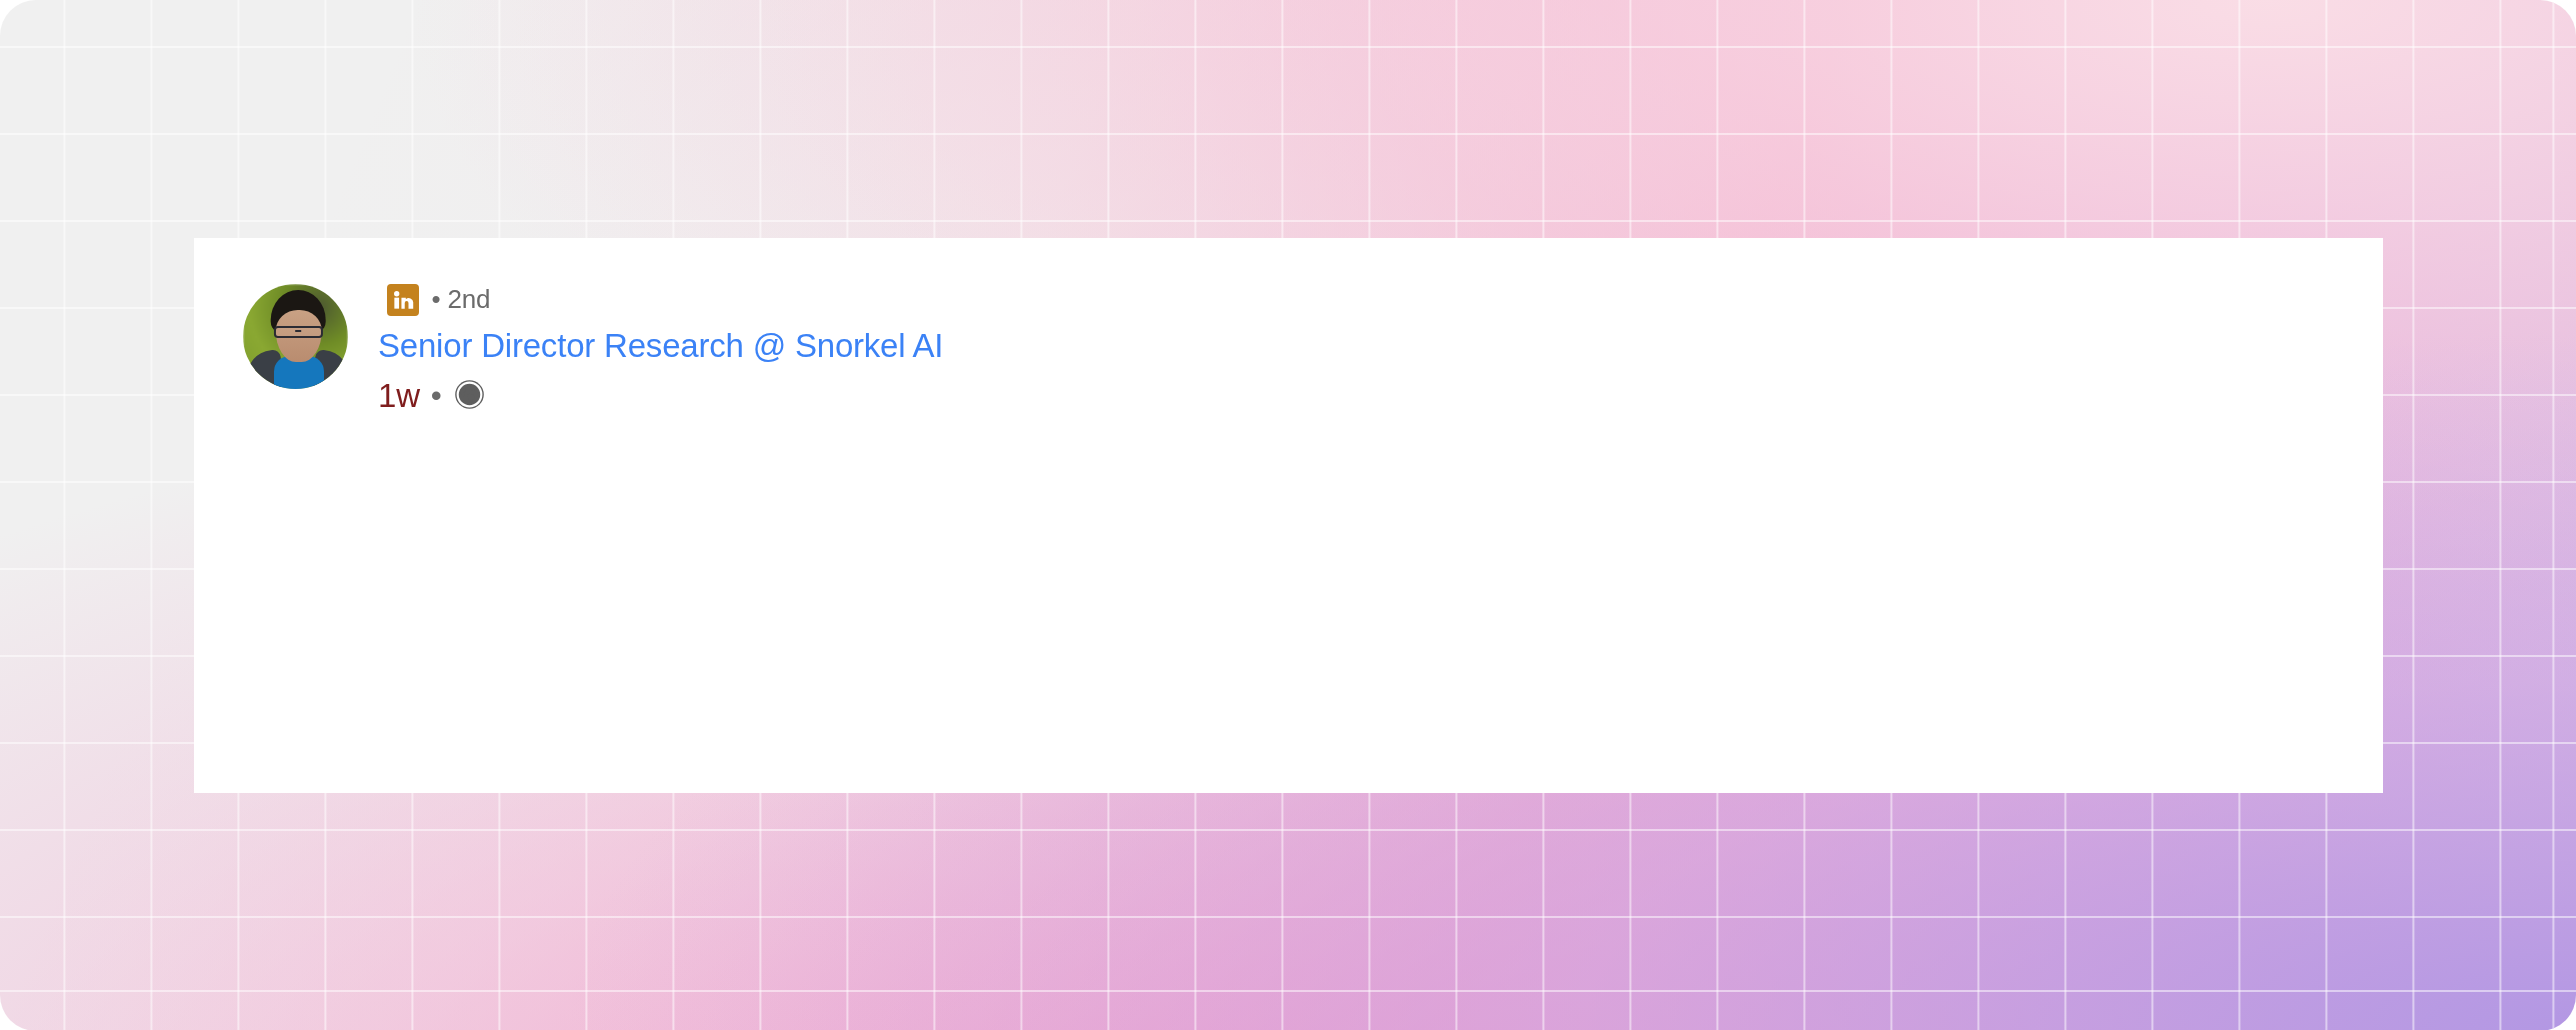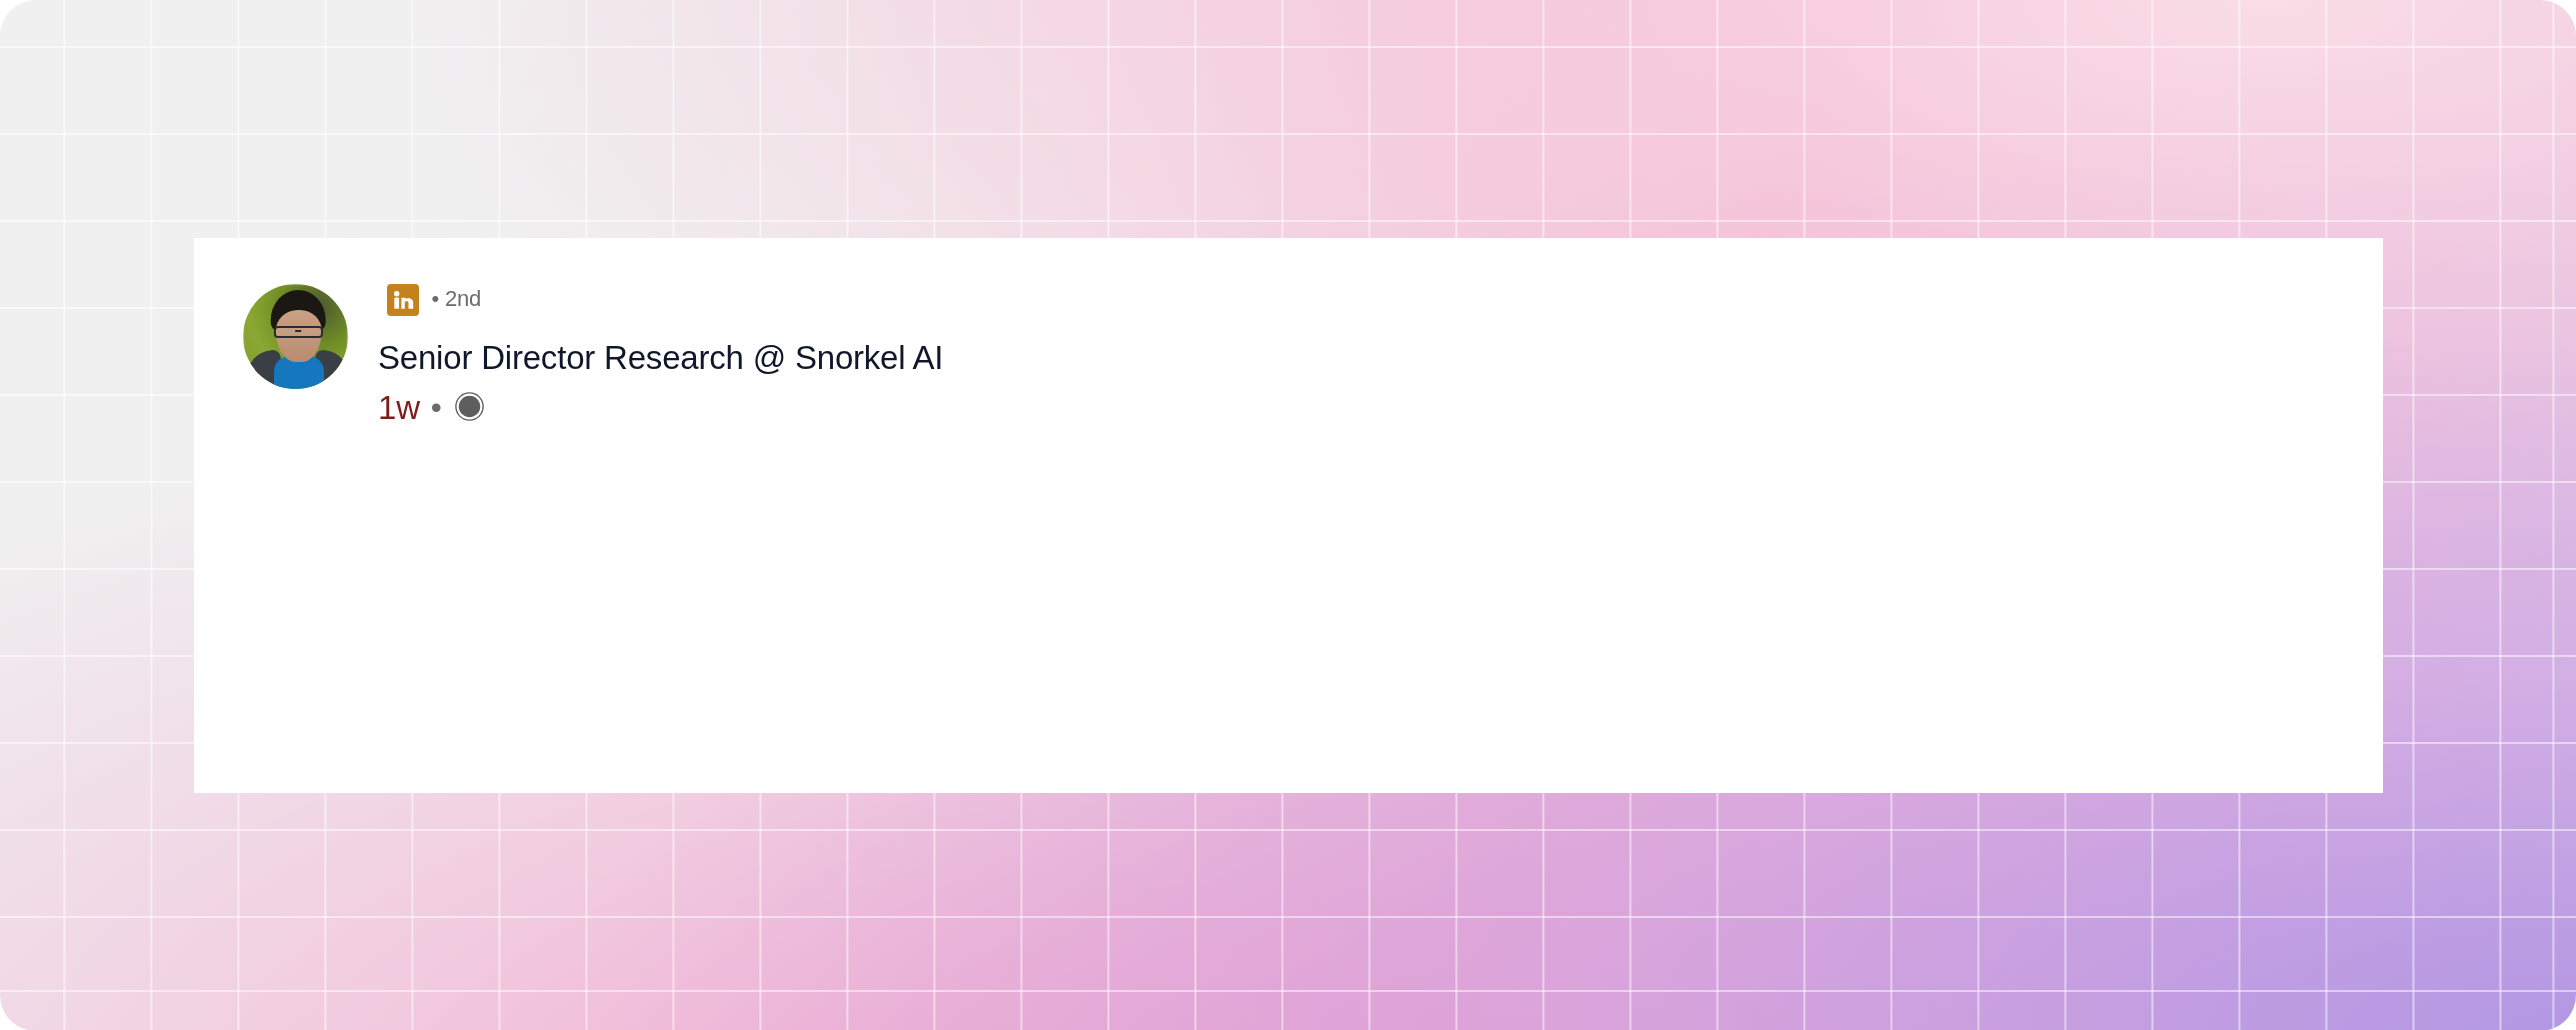--- a/index.html
+++ b/index.html
@@ -123,31 +123,31 @@
     align-items: center;
     justify-content: center;
     width: 31.5px; height: 31.5px;
     background: #c4821e;
     border-radius: 3.9px;
     margin-left: 9.4px;
     margin-top: 1.6px;
   }
   .li-badge svg { display:block; }
   .degree {
-    font-size: 22px;
+    font-size: 26px;
     color: #6b6b6b;
     margin-left: 12.6px;
     letter-spacing: -0.2px;
   }
 
   .headline {
     font-size: 33px;
-    color: #0f172a;
+    color: #3b82f6;
     letter-spacing: -0.2px;
-    margin-top: 23px;
+    margin-top: 11px;
     line-height: 1.14;
     white-space: nowrap;
     text-align: right;
   }
 
   .meta-row {
     display: flex;
     align-items: center;
     margin-top: 12.6px;
   }

